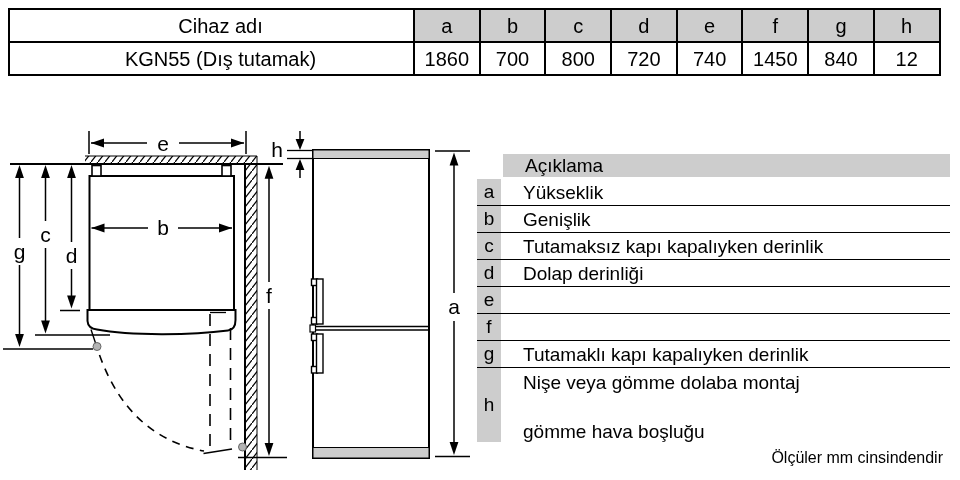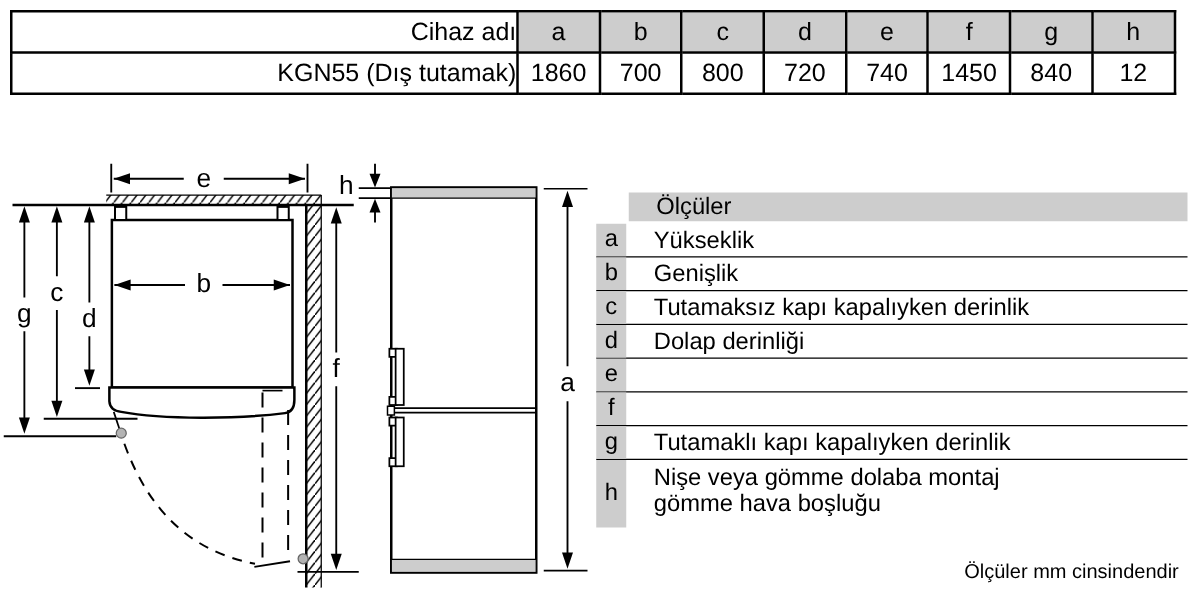--- a/index.html
+++ b/index.html
@@ -11,21 +11,21 @@
   
   table.dev-table {
     position:absolute; left:8px; top:8px; width:931px;
     border-collapse:collapse; table-layout:fixed;
   }
   .dev-table td, .dev-table th {
     border:2px solid #000; font-size:20px; font-weight:normal;
     height:31px; text-align:center; padding:0; line-height:1.1;
     overflow:hidden; white-space:nowrap;
   }
-  .dev-table .name-col { text-align:right; padding-left:18px;margin-left:48px; }
+  .dev-table .name-col { text-align:center; padding-left:18px;margin-left:48px; }
   .dev-table th.dim { background:#cdcdcd; }
 
   
   .legend { position:absolute; left:477px; top:154px; width:473px; font-size:19px; }
   .legend-header { display:flex; height:23px; }
   .legend-header .spacer { width:24px; }
   .legend-header .title {
     flex:1; margin-left:2px; background:#cdcdcd;
     display:flex; align-items:center; padding-left:22px;
   }
@@ -36,21 +36,21 @@
   .legend-row.first { margin-top:2px; }
   .legend-row.last { border-bottom:none; min-height:54px; }
   .legend-row .key {
     width:24px; background:#cdcdcd; flex:none;
     display:flex; align-items:center; justify-content:center;
   }
   .legend-row .desc {
     padding-left:22px; display:flex; flex-direction:column; justify-content:center;
     line-height:21px;
   }
-  .legend-row.last .desc { justify-content:flex-start; padding-top:4px; }
+  .legend-row.last .desc { justify-content:flex-start; padding-top:4px;gap:28px; }
 
   
   .note { position:absolute; top:449px; right:17px; font-size:16px; }
 
   
   svg.diagram { position:absolute; left:0; top:120px; }
   svg.diagram text { font-family:"Liberation Sans", sans-serif; font-size:21px; fill:#000; }
 </style>
 </head>
 <body>
@@ -218,21 +218,21 @@
       <line x1="454" y1="321" x2="454" y2="449" stroke="#000" stroke-width="1.5"></line>
       <polygon points="454,455 449.6,442 458.4,442" fill="#000"></polygon>
       <text x="454" y="306" text-anchor="middle" dominant-baseline="central" font-size="22">a</text>
     </g>
   </g>
 </svg>
 
 <div class="legend">
   <div class="legend-header">
     <div class="spacer"></div>
-    <div class="title">Ölçüler</div>
+    <div class="title">Açıklama</div>
   </div>
 
   <div class="legend-row first">
     <div class="key">a</div>
     <div class="desc">Yükseklik</div>
   </div>
   <div class="legend-row">
     <div class="key">b</div>
     <div class="desc">Genişlik</div>
   </div>

